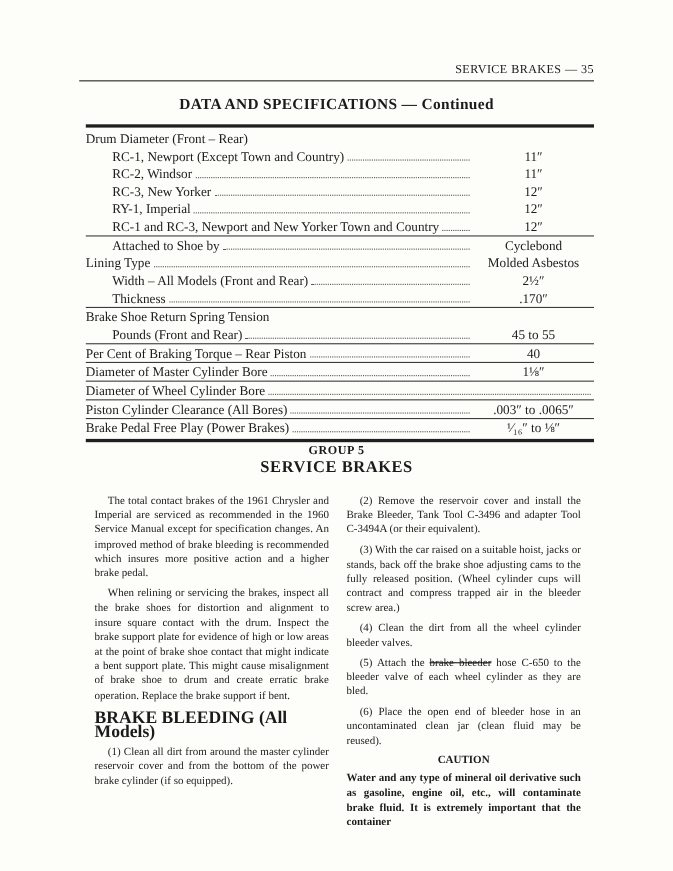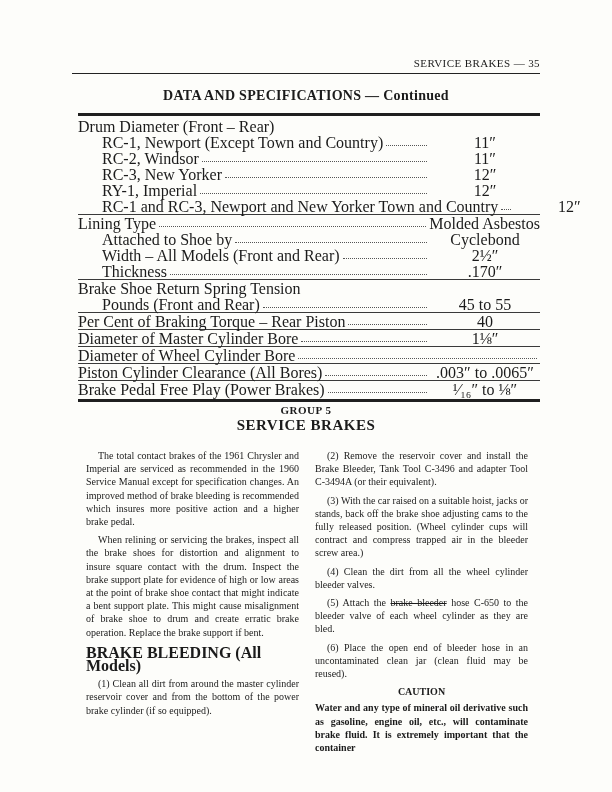--- a/index.html
+++ b/index.html
@@ -29,21 +29,21 @@
 
   
   .spec-table {
     position: absolute; top: 113px; left: 78px; width: 462px;
     border-top: 3px solid #1f1f1f; border-bottom: 3px solid #1f1f1f;
     padding: 2px 0;
   }
   .spec-group + .spec-group { border-top: 1px solid #3a3a3a; }
   .spec-row {
     display: flex; align-items: flex-end;
-    padding: 1.5px 0; font-size: 16px; line-height: 13px;
+    padding: 1.5px 0; font-size: 12px; line-height: 13px;
   }
   .spec-row.indent-1 { padding-left: 24px; }
   .spec-label { white-space: nowrap; }
   .spec-leader {
     flex: 1 1 auto; min-width: 10px;
     border-bottom: 1px dotted #555;
     margin: 0 3px 3px 3px;
   }
   .spec-spacer { flex: 1 1 auto; }
   .spec-value { min-width: 110px; text-align: center; white-space: nowrap; }
@@ -105,29 +105,29 @@
           <span class="spec-leader"></span>
           <span class="spec-value">12″</span>
         </div>
         <div class="spec-row indent-1">
           <span class="spec-label">RC-1 and RC-3, Newport and New Yorker Town and Country</span>
           <span class="spec-leader"></span>
           <span class="spec-value">12″</span>
         </div>
       </div>
       <div class="spec-group">
+        <div class="spec-row indent-1">
+          <span class="spec-label">Attached to Shoe by</span>
+          <span class="spec-leader"></span>
+          <span class="spec-value">Cyclebond</span>
+        </div>
         <div class="spec-row">
           <span class="spec-label">Lining Type</span>
           <span class="spec-leader"></span>
           <span class="spec-value">Molded Asbestos</span>
-        </div>
-        <div class="spec-row indent-1">
-          <span class="spec-label">Attached to Shoe by</span>
-          <span class="spec-leader"></span>
-          <span class="spec-value">Cyclebond</span>
         </div>
         <div class="spec-row indent-1">
           <span class="spec-label">Width – All Models (Front and Rear)</span>
           <span class="spec-leader"></span>
           <span class="spec-value">2½″</span>
         </div>
         <div class="spec-row indent-1">
           <span class="spec-label">Thickness</span>
           <span class="spec-leader"></span>
           <span class="spec-value">.170″</span>

